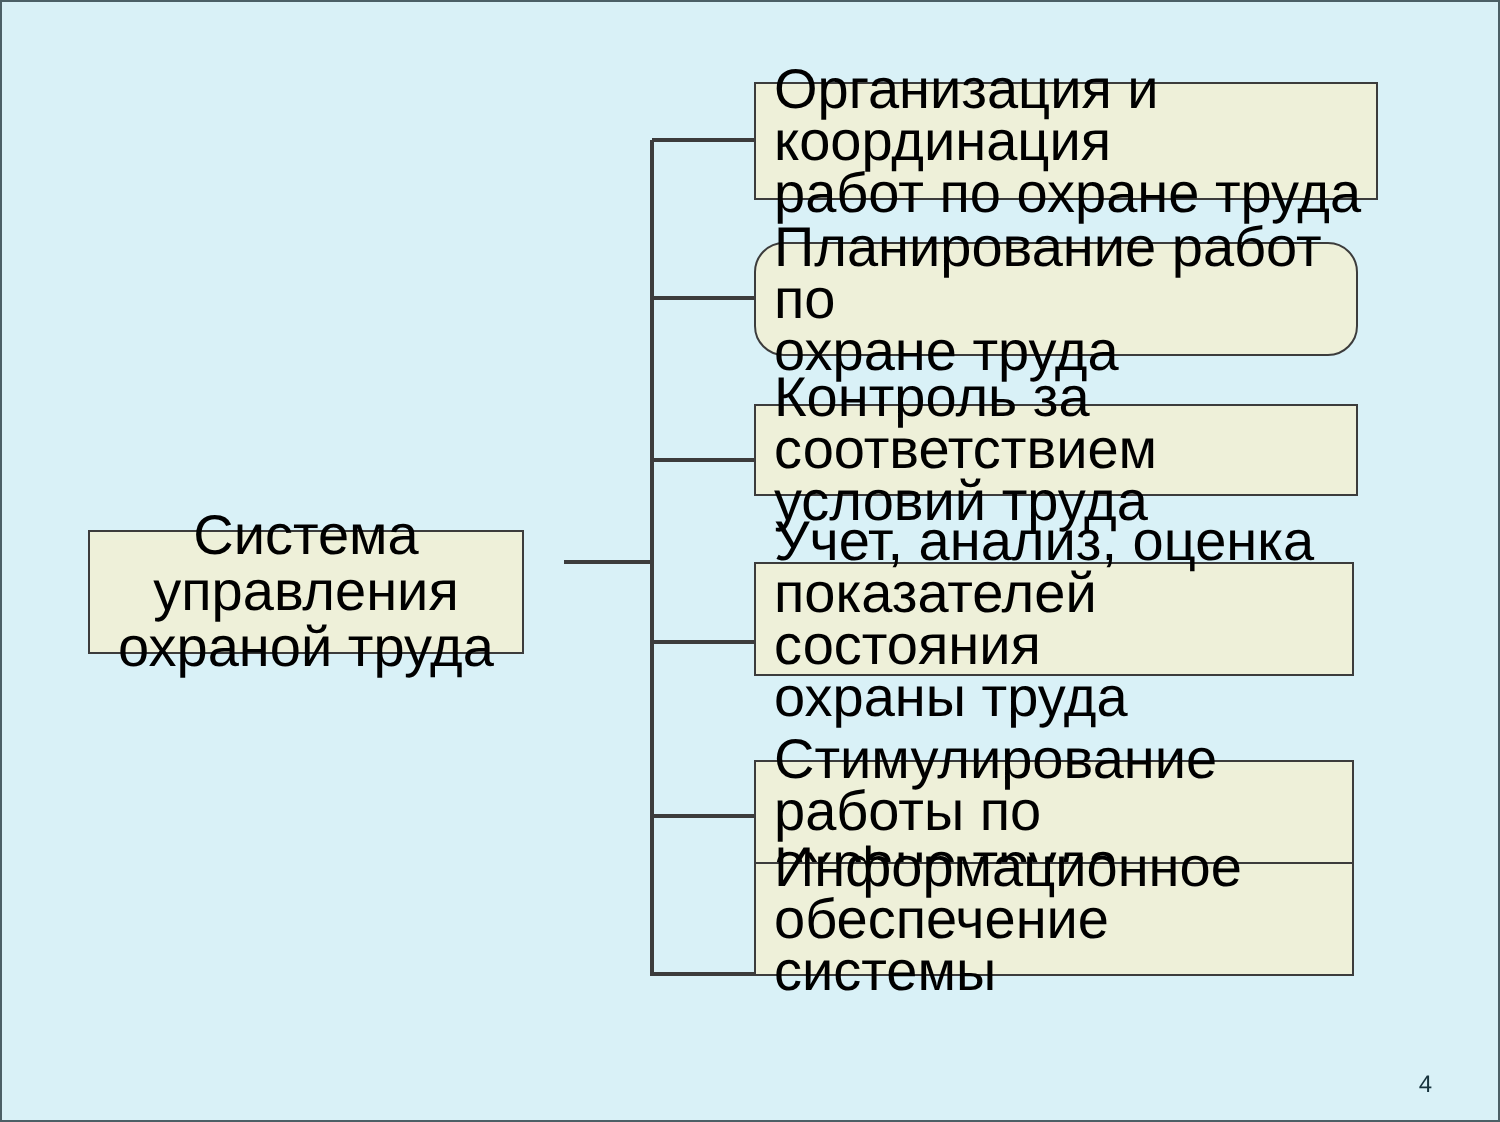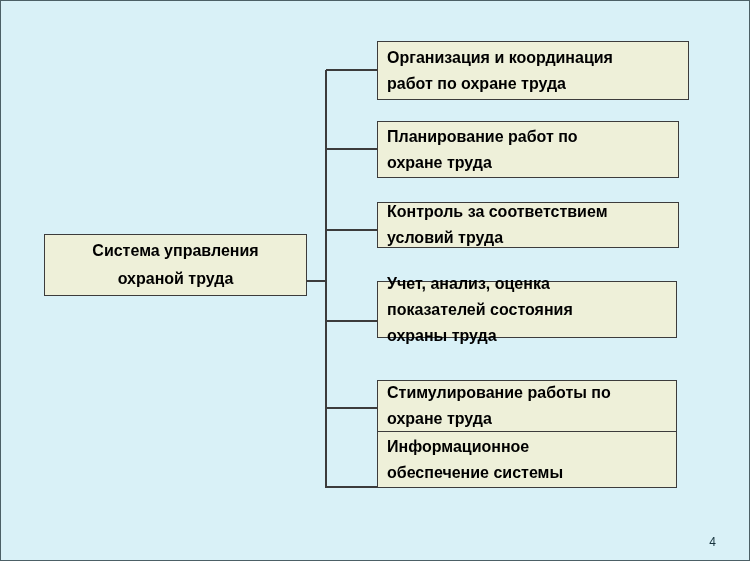--- a/index.html
+++ b/index.html
@@ -24,42 +24,41 @@
     overflow:hidden;
   }
   .node{
     position:absolute;
     box-sizing:border-box;
     background:var(--box-fill);
     border:1.5px solid var(--stroke);
     color:var(--text);
     display:flex;
     align-items:center;
-    font-size:16px;
+    font-size:28px;
     line-height:26px;
     white-space:pre-line;
-    font-weight:bold;
   }
   .node .label{
     display:block;
     width:100%;
   }
   .root-node{
-    left:43px; top:233px; width:263px; height:62px;
+    left:43px; top:264px; width:218px; height:62px;
     text-align:center;
     line-height:28px;
     justify-content:center;
   }
   .branch-node{
     left:376px;
     padding:2px 4px 2px 9px;
     text-align:left;
   }
   .b1{ top:40px;  width:312px; height:59px; }
-  .b2{ top:120px; width:302px; height:57px; }
+  .b2{ top:120px; width:302px; height:57px;border-radius:15px; }
   .b3{ top:201px; width:302px; height:46px; }
   .b4{ top:280px; width:300px; height:57px;align-items:center; }
   .b5{ top:379px; width:300px; height:52px; }
   .b6{ top:430px; width:300px; height:57px; }
   .line{
     position:absolute;
     background:var(--stroke);
   }
   .vline{ width:1.5px; }
   .hline{ height:1.5px; }

